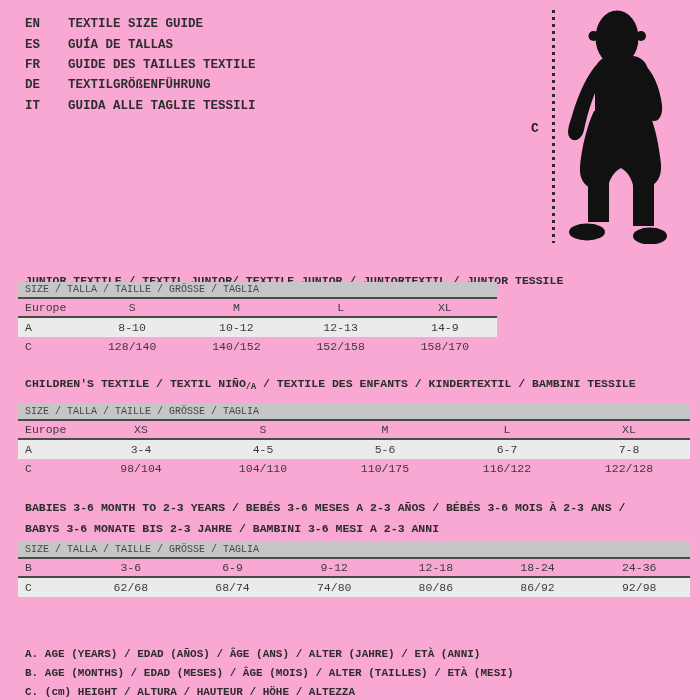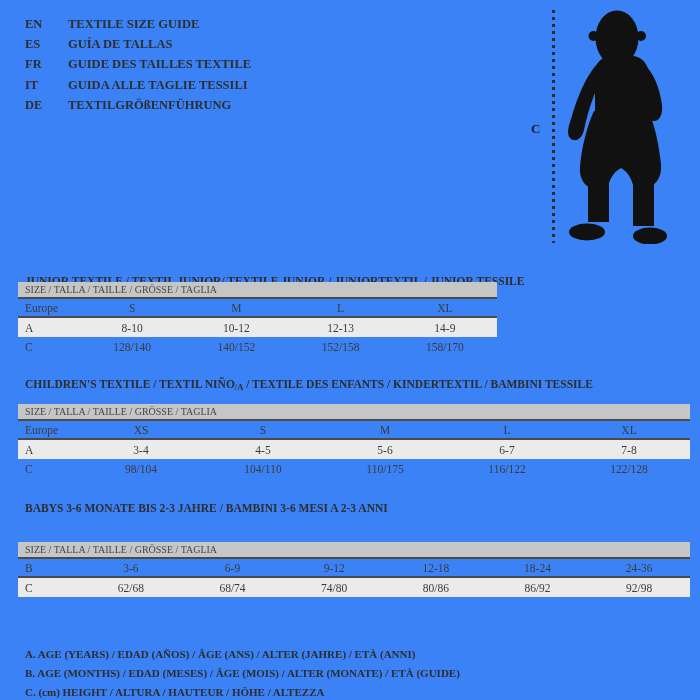--- a/index.html
+++ b/index.html
@@ -1,17 +1,17 @@
 <!DOCTYPE html>
 <html style="--header-bar-bg: #c6c6c6; --row-alt-bg: #ebebeb; --border-dark: #4a4a4a; --silhouette: #111111;"><head>
 <meta charset="utf-8">
 <style>
   html,body{margin:0;padding:0;background:#fff;}
-  .page{position:relative;width:700px;height:700px;background:#3b82f6;overflow:hidden;
-        font-family:Liberation Serif, serif;color:#3b3b3b;}
+  .page{position:relative;width:700px;height:700px;background:#f9a8d4;overflow:hidden;
+        font-family:Liberation Mono, monospace;color:#3b3b3b;}
 
   
   .lang{position:absolute;left:25px;top:14px;}
   .lang-row{height:20.4px;display:flex;align-items:center;
             font-weight:bold;font-size:12.5px;color:#2e2e2e;white-space:nowrap;}
   .lang-code{width:43px;}
 
   
   .fig-line{position:absolute;left:552px;top:10px;width:3px;height:233px;
             background:repeating-linear-gradient(to bottom,#2b2b2b 0 3px,transparent 3px 7px);}
@@ -58,26 +58,26 @@
     </div>
     <div class="lang-row">
       <span class="lang-code">ES</span>
       <span class="lang-title">GUÍA DE TALLAS</span>
     </div>
     <div class="lang-row">
       <span class="lang-code">FR</span>
       <span class="lang-title">GUIDE DES TAILLES TEXTILE</span>
     </div>
     <div class="lang-row">
+      <span class="lang-code">DE</span>
+      <span class="lang-title">TEXTILGRÖßENFÜHRUNG</span>
+    </div>
+    <div class="lang-row">
       <span class="lang-code">IT</span>
       <span class="lang-title">GUIDA ALLE TAGLIE TESSILI</span>
-    </div>
-    <div class="lang-row">
-      <span class="lang-code">DE</span>
-      <span class="lang-title">TEXTILGRÖßENFÜHRUNG</span>
     </div>
   </div>
 
   <div class="fig-line"></div>
   <div class="fig-label">C</div>
   <svg class="fig-svg" width="110" height="236" viewBox="0 0 110 236">
     <g fill="var(--silhouette,#111)">
       <ellipse cx="59" cy="30" rx="21.5" ry="27.5"></ellipse>
       <circle cx="35.5" cy="28" r="5"></circle>
       <circle cx="83" cy="28" r="5"></circle>
@@ -143,20 +143,21 @@
       <span class="cl">C</span>
       <span class="cv">98/104</span>
       <span class="cv">104/110</span>
       <span class="cv">110/175</span>
       <span class="cv">116/122</span>
       <span class="cv">122/128</span>
     </div>
   </div>
 
   <div class="sec-title" id="s3-title">
+    <div class="tline">BABIES 3-6 MONTH TO 2-3 YEARS / BEBÉS 3-6 MESES A 2-3 AÑOS / BÉBÉS 3-6 MOIS À 2-3 ANS /</div>
     <div class="tline">BABYS 3-6 MONATE BIS 2-3 JAHRE / BAMBINI 3-6 MESI A 2-3 ANNI</div>
   </div>
   <div class="table" id="t3">
     <div class="thead">SIZE / TALLA / TAILLE / GRÖSSE / TAGLIA</div>
     <div class="trow bordered">
       <span class="cl">B</span>
       <span class="cv">3-6</span>
       <span class="cv">6-9</span>
       <span class="cv">9-12</span>
       <span class="cv">12-18</span>
@@ -169,17 +170,17 @@
       <span class="cv">68/74</span>
       <span class="cv">74/80</span>
       <span class="cv">80/86</span>
       <span class="cv">86/92</span>
       <span class="cv">92/98</span>
     </div>
   </div>
 
   <div class="notes">
     <div class="note-line">A. AGE (YEARS) / EDAD (AÑOS) / ÂGE (ANS) / ALTER (JAHRE) / ETÀ (ANNI)</div>
-    <div class="note-line">B. AGE (MONTHS) / EDAD (MESES) / ÂGE (MOIS) / ALTER (MONATE) / ETÀ (GUIDE)</div>
+    <div class="note-line">B. AGE (MONTHS) / EDAD (MESES) / ÂGE (MOIS) / ALTER (TAILLES) / ETÀ (MESI)</div>
     <div class="note-line">C. (cm) HEIGHT / ALTURA / HAUTEUR / HÖHE / ALTEZZA</div>
   </div>
 
 </div>
 
 </body></html>

